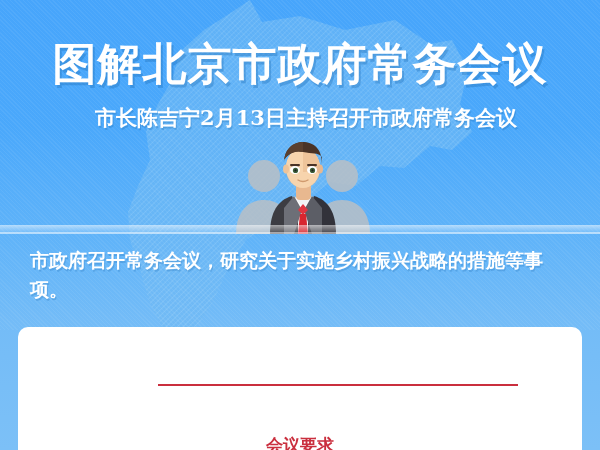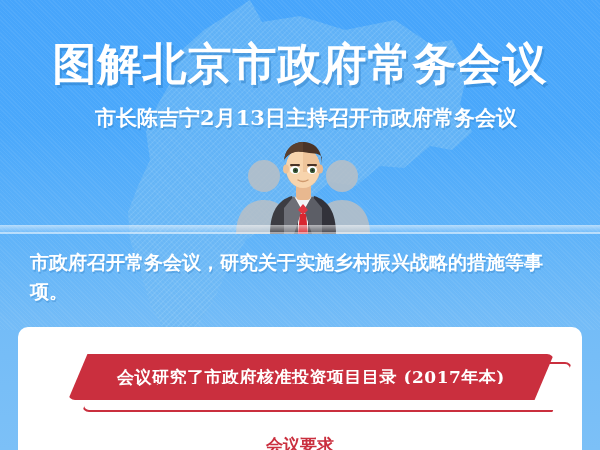--- a/index.html
+++ b/index.html
@@ -102,21 +102,21 @@
     background: rgba(255,255,255,0.50);
     pointer-events: none;
   }
 
   
   .lead {
     position: absolute;
     left: 30px; top: 248px;
     width: 545px;
     color: #ffffff;
-    font-family: Liberation Sans, sans-serif;
+    font-family: Liberation Mono, monospace;
     font-weight: bold;
     font-size: 19px;
     line-height: 29px;
     text-shadow: 1px 2px 0 rgba(40,120,190,0.30);
   }
 
   
   .card {
     position: absolute;
     left: 18px; top: 327px;
@@ -266,25 +266,20 @@
     </svg>
   </div>
 
   <div class="desk-band"></div>
   <div class="desk-line"></div>
 
   <div class="lead">市政府召开常务会议，研究关于实施乡村振兴战略的措施等事项。</div>
 
   <div class="card">
 
-    <div class="banner-wrap">
-      <div class="banner-outline"></div>
-      <div class="banner"></div>
-      <div class="banner-text">会议研究了市政府核准投资项目目录 (2017年本)</div>
-    </div>
 
     <div class="banner-underline"></div>
 
     <div class="section-heading">会议要求</div>
 
   </div>
 
 </div>
 
 </body></html>

